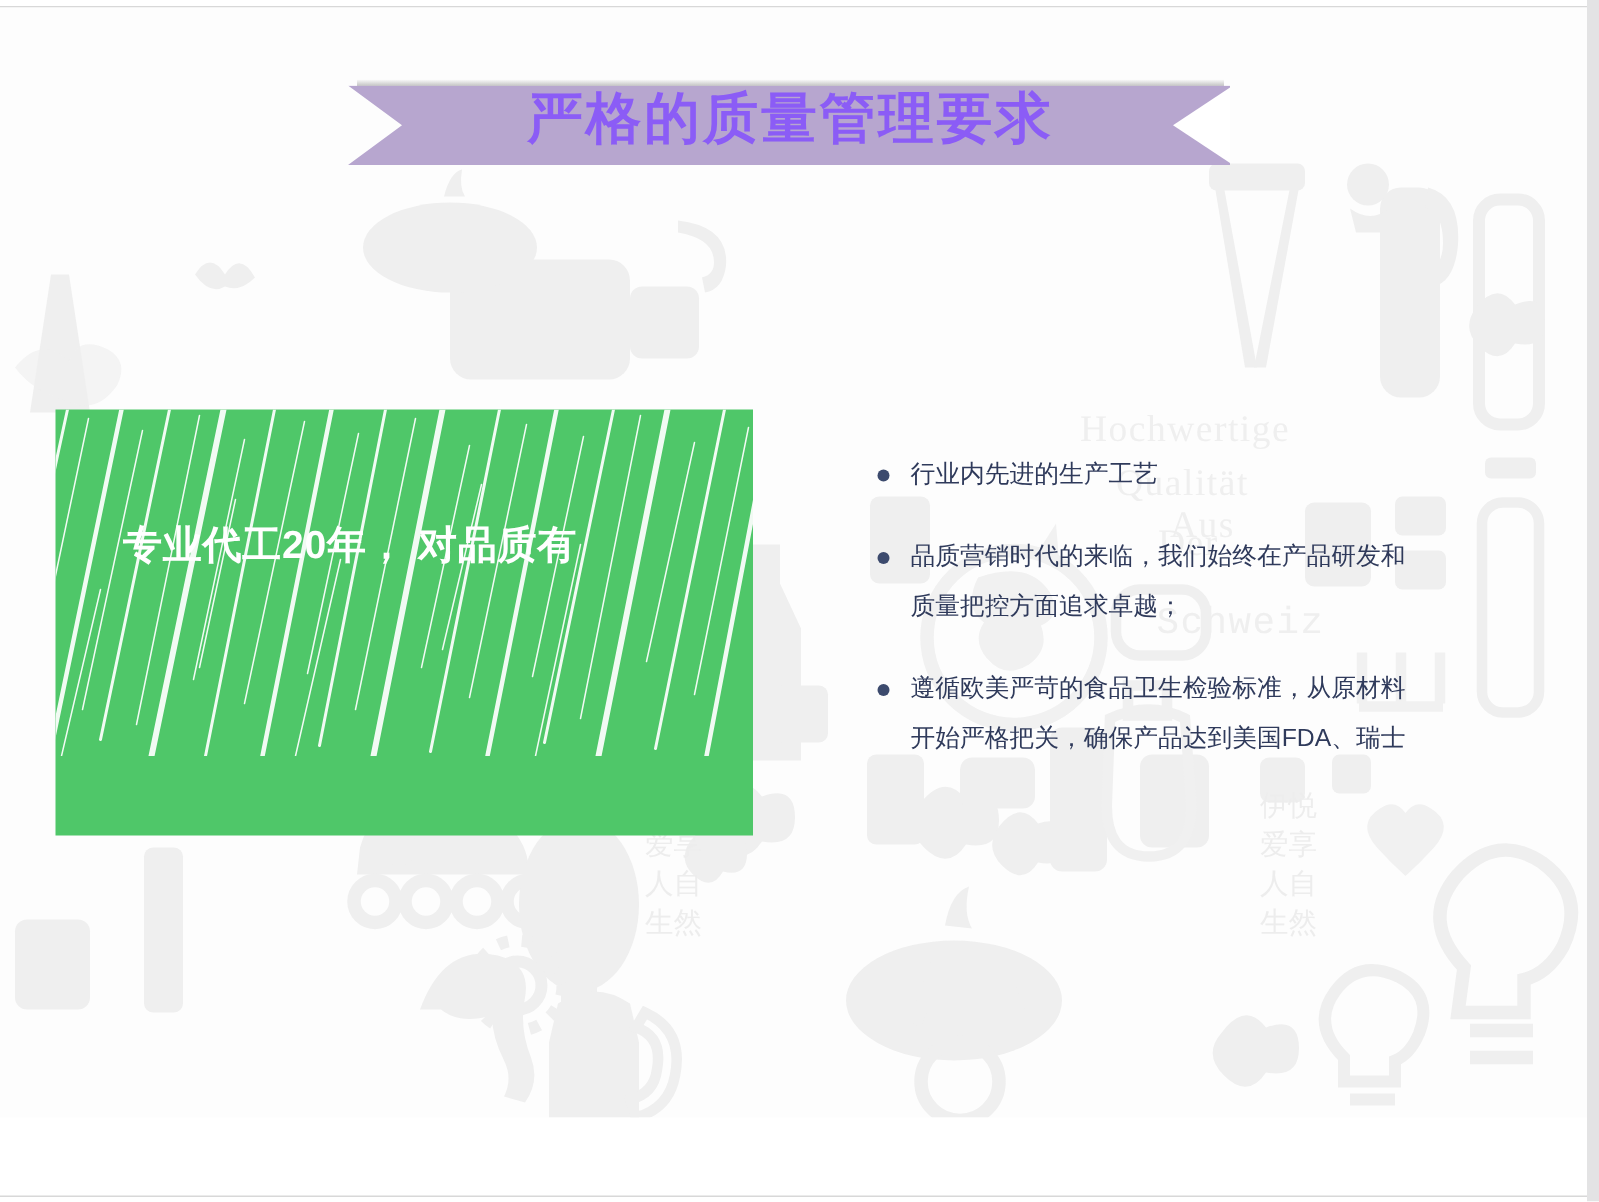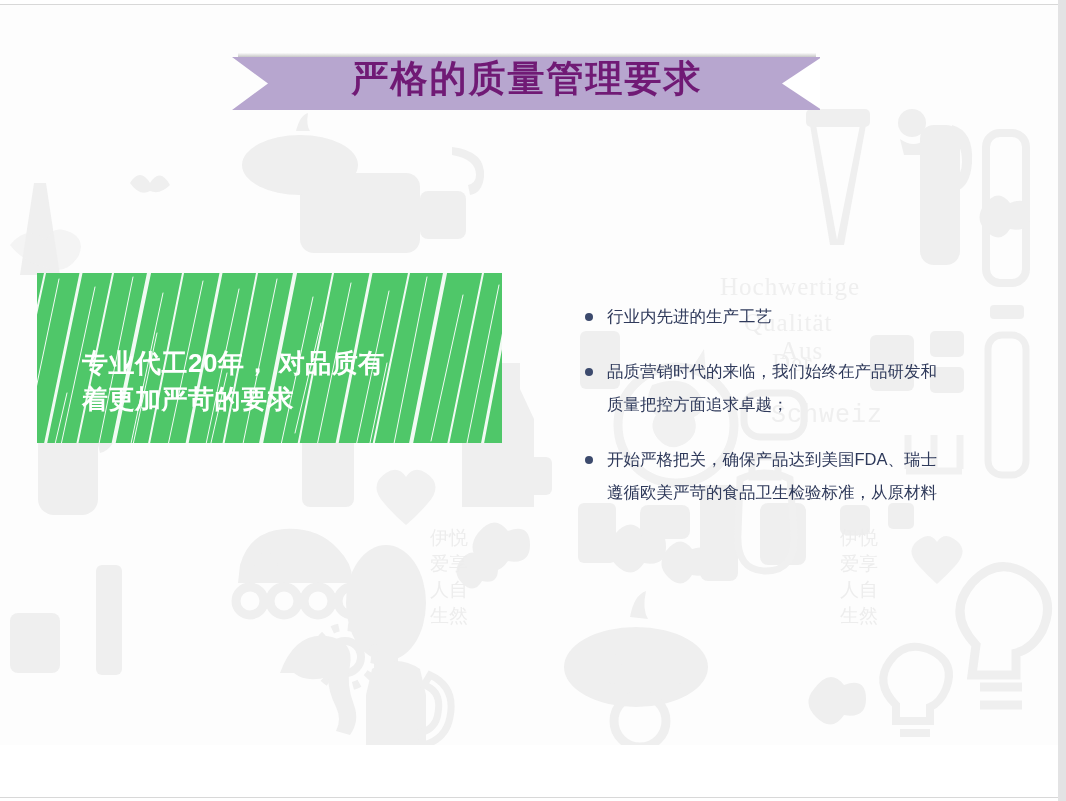--- a/index.html
+++ b/index.html
@@ -103,32 +103,32 @@
     width: 40px; height: 100%;
     background: #ffffff;
     clip-path: polygon(100% 0, 100% 100%, 0 50%);
   }
   #ribbon-title {
     position: absolute;
     left: 0; top: 0;
     width: 590px; height: 53px;
     line-height: 52px;
     text-align: center;
-    color: #701a75;
+    color: #8b5cf6;
     font-size: 37px;
     font-weight: bold;
     letter-spacing: 2px;
     white-space: nowrap;
   }
 
   
   #green-panel {
     position: absolute;
     left: 37px; top: 268px;
-    width: 465px; height: 170px;
+    width: 465px; height: 284px;
     background: #4fc769;
     overflow: hidden;
   }
   #green-panel .streaks {
     position: absolute;
     left: 0; top: 0;
     width: 465px; height: 231px;
   }
   #green-text {
     position: absolute;
@@ -337,41 +337,40 @@
           <path d="M478 0 L434 231" stroke-width="3"></path>
           <path d="M30 120 L4 231" stroke-width="1"></path>
           <path d="M190 100 L160 231" stroke-width="1"></path>
           <path d="M350 90 L320 231" stroke-width="1"></path>
           <path d="M120 60 L96 172" stroke-width="1"></path>
           <path d="M284 50 L258 160" stroke-width="1"></path>
         </g>
       </svg>
       <div id="green-text">
         <span>专业代工20年， 对品质有</span><br>
-        <span>着更加严苛的要求</span>
       </div>
     </div>
 
     <div id="bullets">
 
       <div class="bullet-row">
         <span class="bullet-dot"></span>
         <span class="bullet-text">行业内先进的生产工艺</span>
       </div>
 
       <div class="bullet-row">
         <span class="bullet-dot"></span>
         <span class="bullet-text">品质营销时代的来临，我们始终在产品研发和</span>
         <span class="bullet-text">质量把控方面追求卓越；</span>
       </div>
 
       <div class="bullet-row">
         <span class="bullet-dot"></span>
+        <span class="bullet-text">遵循欧美严苛的食品卫生检验标准，从原材料</span>
         <span class="bullet-text">开始严格把关，确保产品达到美国FDA、瑞士</span>
-        <span class="bullet-text">遵循欧美严苛的食品卫生检验标准，从原材料</span>
       </div>
 
     </div>
 
   </div>
 
   <div id="bottom-rule"></div>
   <div id="right-gutter"></div>
 
 </div>

